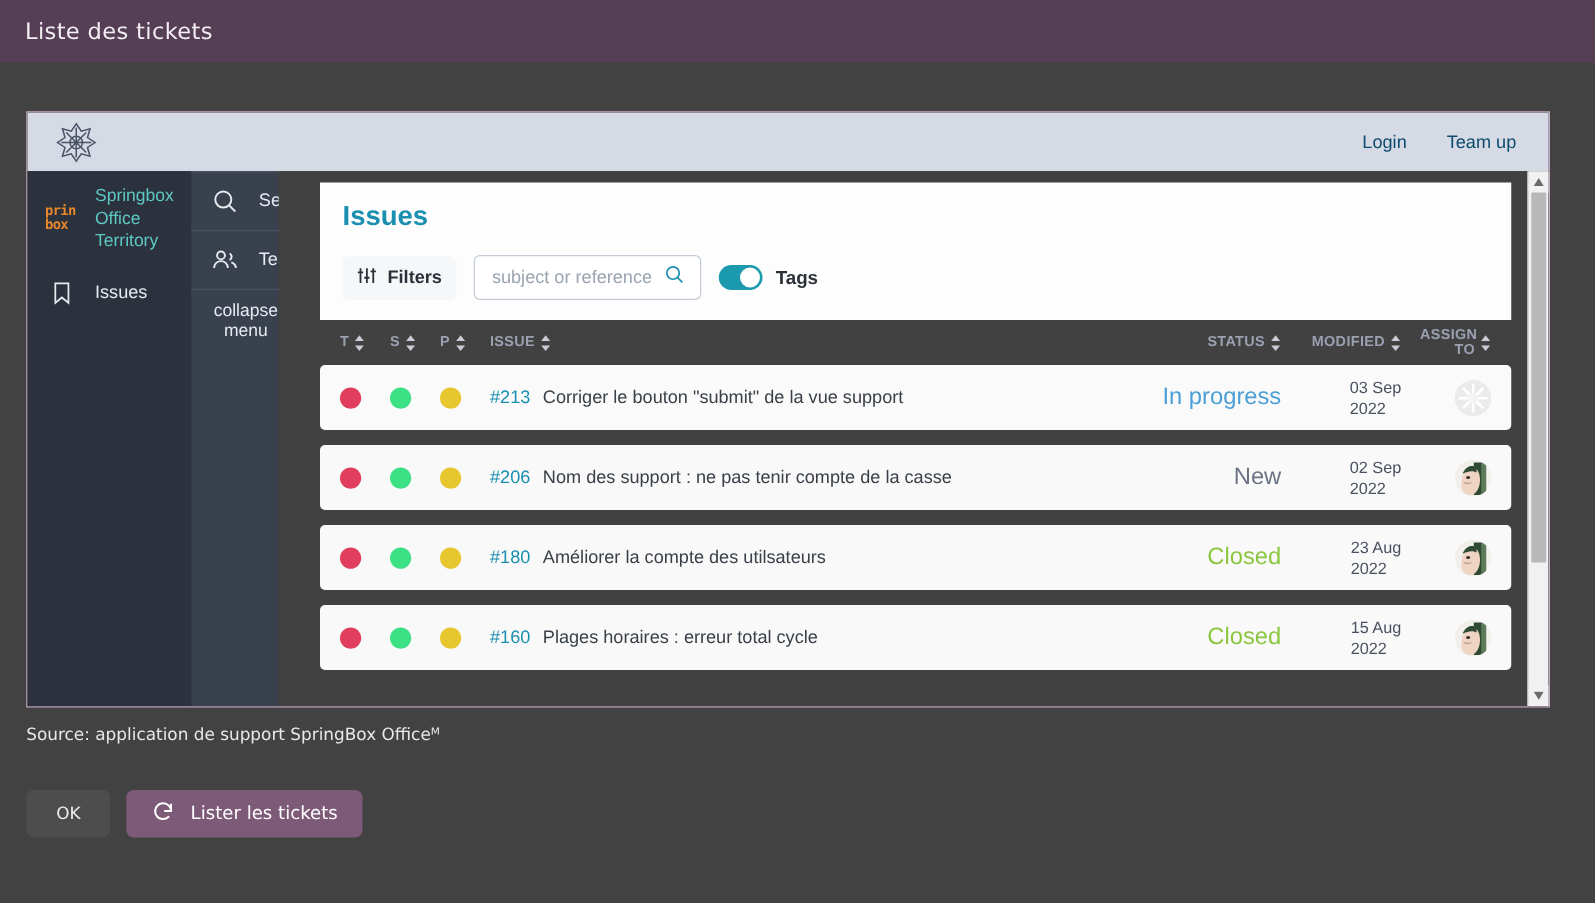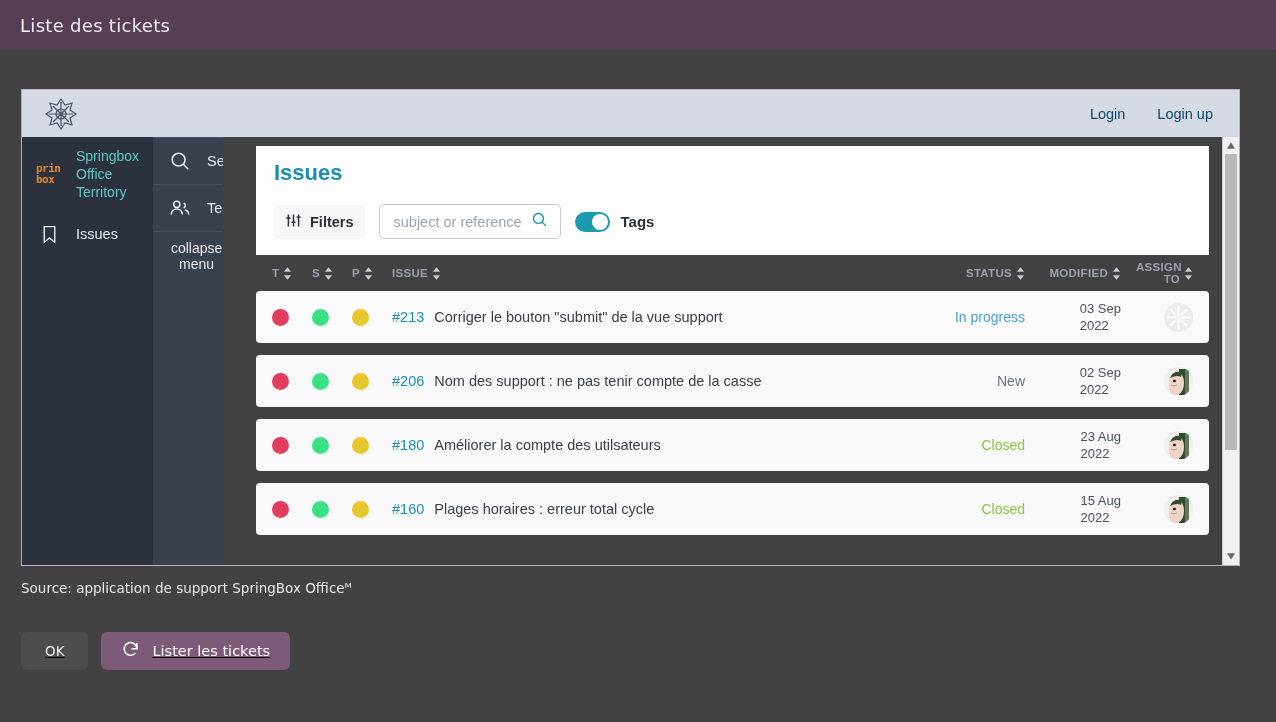--- a/index.html
+++ b/index.html
@@ -171,21 +171,21 @@
     display:flex; align-items:center;
     background:#f9f9fa; border-radius:4px;
     height:52px; padding:0 16px;
     margin-bottom:12px; cursor:pointer;
   }
   .row.first { background:#fafafa; }
   .dot { width:17px; height:17px; border-radius:50%; }
   .cell { display:flex; align-items:center; }
   .issue-ref { color:#1b8fb0; font-size:14.5px; margin-right:10px; }
   .issue-title { color:#3a4048; font-size:14.5px; white-space:nowrap; }
-  .status { font-size:14px; text-align:right; }
+  .status { font-size:19px; text-align:right; }
   .modified { font-size:13px; color:#4a5160; line-height:17px; text-align:left; }
   .avatar {
     width:29px; height:29px; border-radius:50%;
     overflow:hidden; background:#eee;
     display:flex; align-items:center; justify-content:center;
   }
   .avatar svg { display:block; }
 
   
   .vscroll {
@@ -204,21 +204,21 @@
   }
 
   
   .source-note {
     position:absolute; left:21px; top:580px;
     color:#e8e8e8; font-size:13.5px;
     font-family:"DejaVu Sans", sans-serif;
   }
   .footer-btns {
     position:absolute; left:21px; top:632px;
-    display:flex; align-items:flex-start; gap:13px;text-decoration:underline;
+    display:flex; align-items:flex-start; gap:13px;
   }
   .btn-ok {
     background:#4d4d4d; color:#f0f0f0;
     border:0; border-radius:6px;
     padding:0 24px; height:38px;
     font-family:"DejaVu Sans", sans-serif; font-size:13.5px;
     cursor:pointer;
   }
   .btn-primary {
     background:#7d5a78; color:#fff;
@@ -242,21 +242,21 @@
     <div class="app-topbar">
       <span class="brand-mark">
         <svg viewBox="0 0 34 34" width="34" height="34" fill="none" stroke="#4a5266" stroke-width="1.2">
           <polygon points="17,2 21,8 28,6 26,13 32,17 26,21 28,28 21,26 17,32 13,26 6,28 8,21 2,17 8,13 6,6 13,8"></polygon>
           <circle cx="17" cy="17" r="5"></circle>
           <path d="M17 5 L17 29 M5 17 L29 17 M9 9 L25 25 M25 9 L9 25"></path>
         </svg>
       </span>
       <div class="topbar-spacer"></div>
       <a class="topbar-link">Login</a>
-      <a class="topbar-link">Login up</a>
+      <a class="topbar-link">Team up</a>
     </div>
 
     <div class="app-body">
 
       <div class="sidebar">
         <div class="side-top">
           <div class="side-row">
             <span class="side-icon">
               <span class="org-logo">prin<br>box</span>
             </span>

